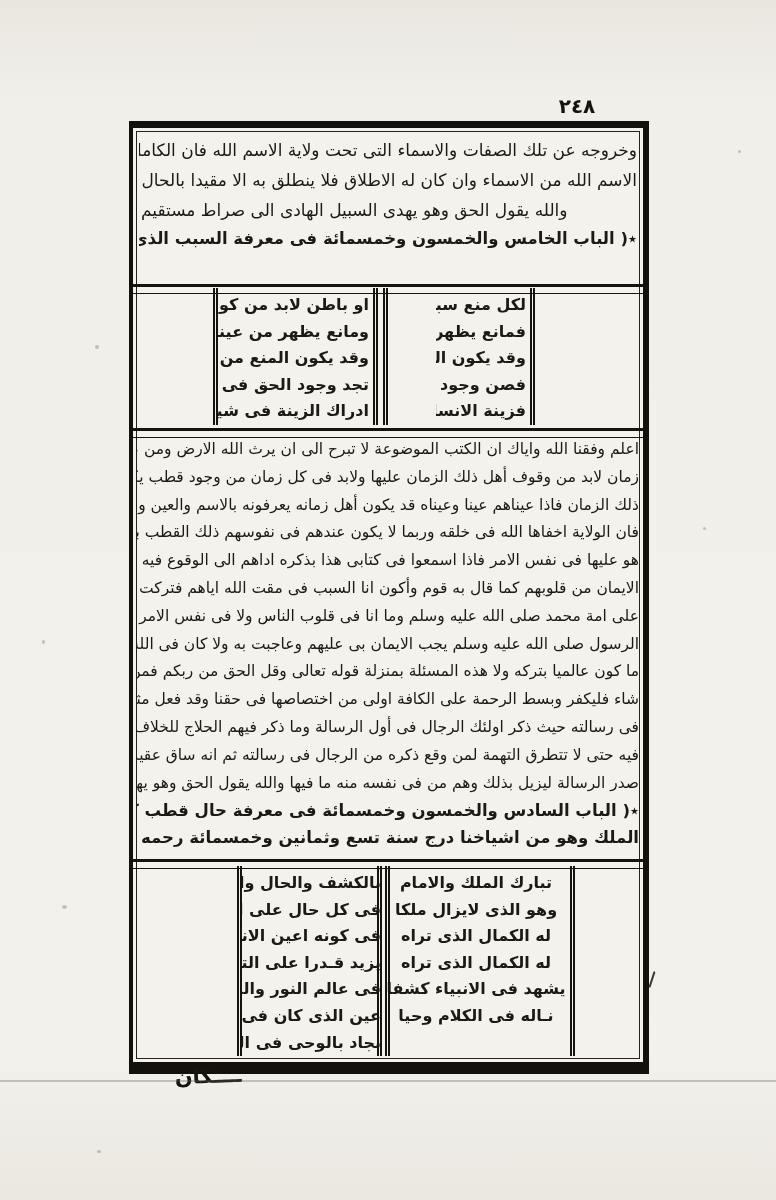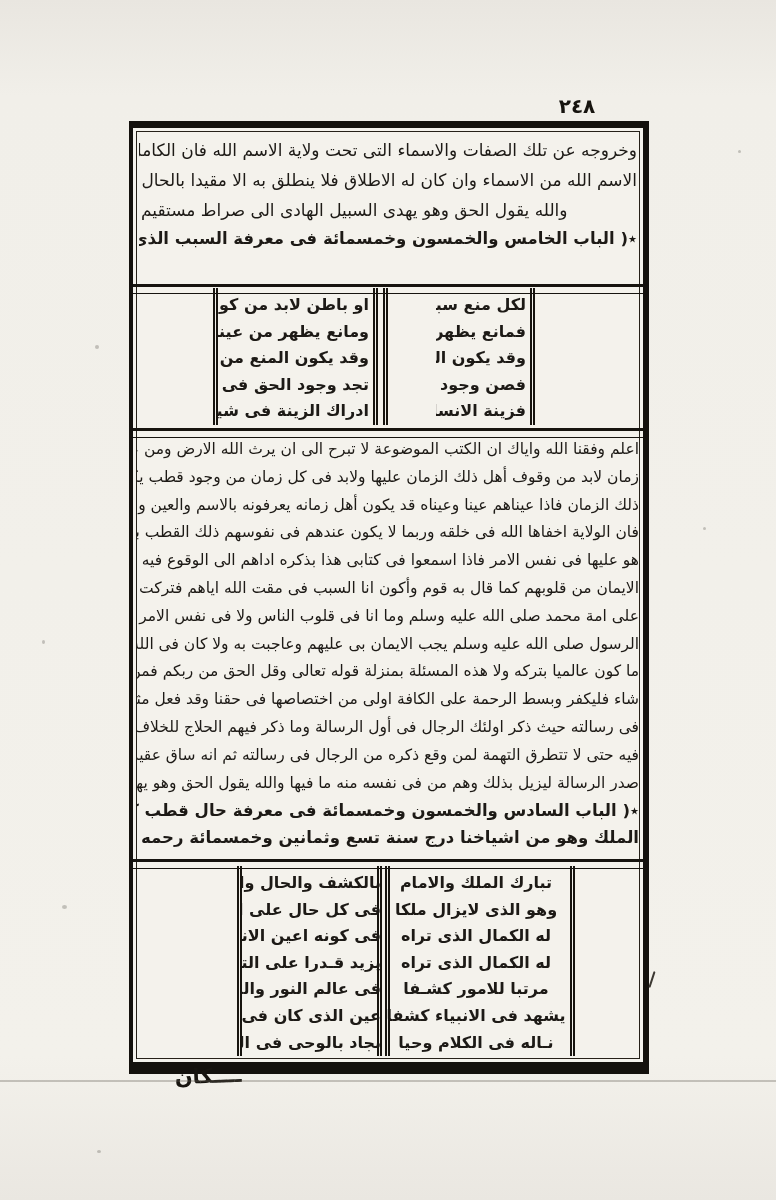--- a/index.html
+++ b/index.html
@@ -155,21 +155,20 @@
     </section>
 
     <div class="rule r3"></div>
 
     <div class="poem p2">
       <div class="pcol col-right">
         <div class="v">تبارك الملك والامام</div>
         <div class="v">وهو الذى لايزال ملكا</div>
         <div class="v">له الكمال الذى تراه</div>
         <div class="v">له الكمال الذى تراه</div>
-        <div class="v">مرتبا للامور كشـفا</div>
         <div class="v">يشهد فى الانبياء كشفا</div>
         <div class="v">نـاله فى الكلام وحيا</div>
       </div>
       <div class="pcol col-left">
         <div class="v">بالكشف والحال والمقام</div>
         <div class="v">فى كل حال على الدوام</div>
         <div class="v">فى كونه اعين الانام</div>
         <div class="v">يزيد قـدرا على التمام</div>
         <div class="v">فى عالم النور والظلام</div>
         <div class="v">عين الذى كان فى المنام</div>

